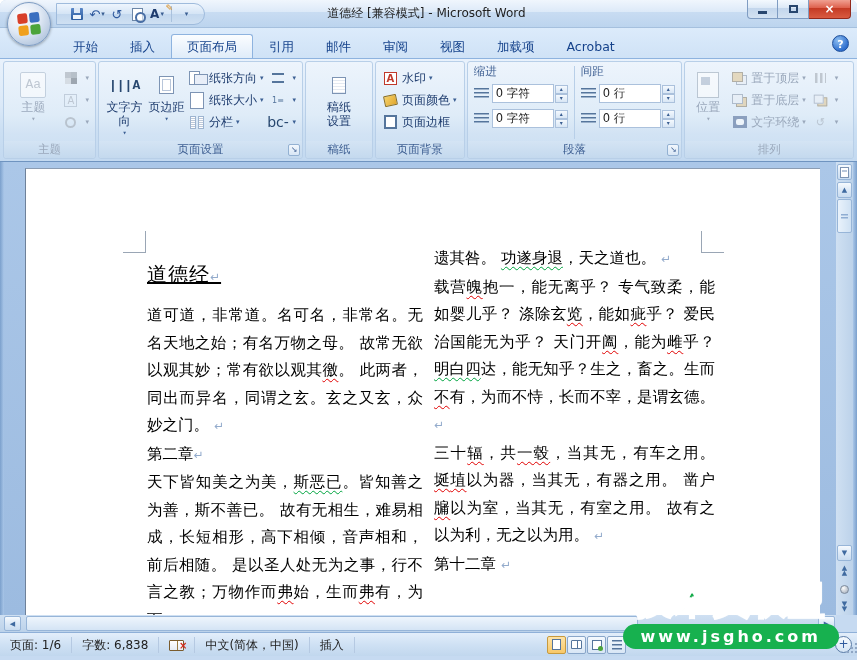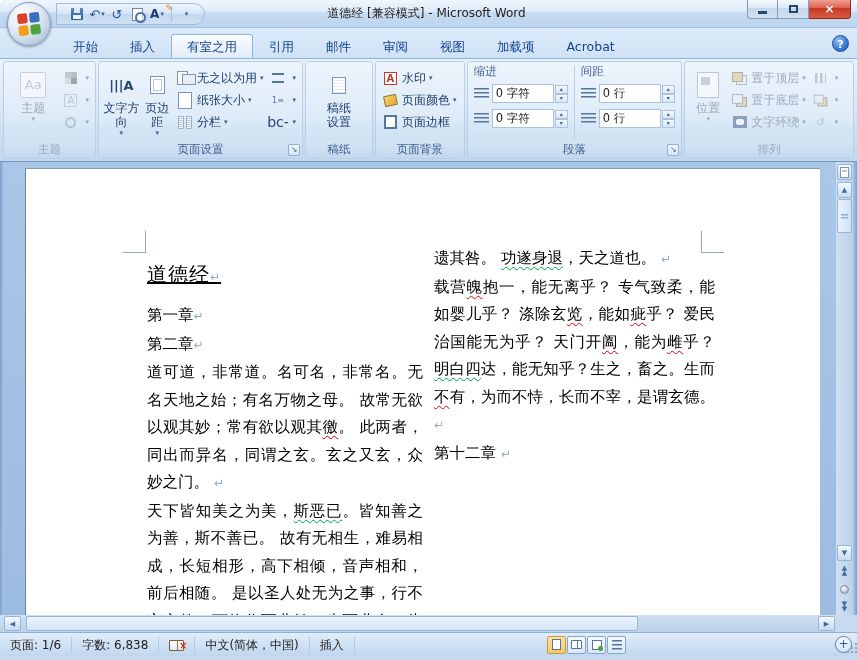--- a/index.html
+++ b/index.html
@@ -66,21 +66,21 @@
   .group { position:relative; height:98px; margin-right:2px; border:1px solid #b8cfe8; border-radius:3px;
     background:linear-gradient(#edf4fc,#dfecf8 55%,#d2e3f4 75%,#cadef2);
     display:flex; flex-direction:column; }
   .gbody { flex:1; display:flex; padding:3px 3px 0 3px; }
   .glabel { height:17px; font-size:11.5px; color:#3e5f92; text-align:center; line-height:16px;
     background:linear-gradient(#d4e4f4,#c4d9ee); border-radius:0 0 3px 3px; position:relative; }
   .launcher { position:absolute; right:2px; bottom:2px; width:12px; height:12px; border:1px solid #93b1d2;
     border-radius:2px; font-size:8px; line-height:10px; color:#3e5f92; text-align:center;
     background:linear-gradient(#f2f7fd,#d8e6f5); cursor:pointer; }
   .bigbtn { width:56px; display:flex; flex-direction:column; align-items:center; justify-content:flex-start;
-    padding-top:4px; font-size:12px; color:#1e3c6e; border-radius:3px; cursor:pointer; }
+    padding-top:4px; font-size:12px; color:#1e3c6e; border-radius:3px; cursor:pointer;font-family:Liberation Mono, monospace; }
   .bigbtn .bicon { width:30px; height:32px; display:flex; align-items:center; justify-content:center; }
   .bigbtn .blabel { text-align:center; line-height:14px; }
   .bigbtn .dd { font-size:7px; color:#3b5f93; }
   .disabled, .disabled * { color:#9aa8bb !important; cursor:default !important; }
   .disabled .bicon, .disabled .sicon { opacity:.55; filter:grayscale(.4); }
   .smallcol { display:flex; flex-direction:column; justify-content:flex-start; padding-top:2px; }
   .sbtn { height:22px; display:flex; align-items:center; font-size:12px; color:#1e3c6e;
     padding:0 3px; border-radius:2px; cursor:pointer; white-space:nowrap; }
   .sbtn .sicon { width:17px; height:16px; margin-right:3px; display:flex; align-items:center; justify-content:center; }
   .sbtn .dd { font-size:7px; color:#3b5f93; margin-left:3px; }
@@ -257,21 +257,21 @@
         </div>
       <div class="wb wb-close">
           <span>×</span>
         </div>
     </div>
   </div>
 
   <div class="tabrow">
     <div class="tab">开始</div>
     <div class="tab">插入</div>
-    <div class="tab active">有室之用</div>
+    <div class="tab active">页面布局</div>
     <div class="tab">引用</div>
     <div class="tab">邮件</div>
     <div class="tab">审阅</div>
     <div class="tab">视图</div>
     <div class="tab">加载项</div>
     <div class="tab">Acrobat</div>
   </div>
   <div class="helpbtn">?</div>
 
   <div class="ribbon">
@@ -323,21 +323,21 @@
               <span class="i-margin"></span>
             </span>
           <span class="blabel">页边距</span>
           <span class="dd">▾</span>
         </div>
         <div class="smallcol">
           <div class="sbtn">
               <span class="sicon">
                 <span class="i-orient"></span>
               </span>
-              <span>无之以为用</span>
+              <span>纸张方向</span>
               <span class="dd">▾</span>
             </div>
           <div class="sbtn">
               <span class="sicon">
                 <span class="i-page"></span>
               </span>
               <span>纸张大小</span>
               <span class="dd">▾</span>
             </div>
           <div class="sbtn">
@@ -517,28 +517,28 @@
     </div>
   </div>
 
   <div class="docarea">
     <div class="docframe-l"></div>
     <div class="page">
       <div class="crop crop-tl"></div>
       <div class="crop crop-tr"></div>
       <div class="doc-col col-left">
           <div class="blk blk-title"><span>道德经</span><span class="pmark">↵</span></div>
-          <div class="blk blk-h"><span>第一章</span><span class="pmark">↵</span></div>
+          <div class="blk blk-p"><span>道可道，非常道。名可名，非常名。无名天地之始；有名万物之母。 故常无欲以观其妙；常有欲以观其</span><span class="sq-red">徼</span><span>。 此两者，同出而异名，同谓之玄。玄之又玄，众妙之门。 </span><span class="pmark">↵</span></div>
           <div class="blk blk-h"><span>第二章</span><span class="pmark">↵</span></div>
-          <div class="blk blk-p"><span>道可道，非常道。名可名，非常名。无名天地之始；有名万物之母。 故常无欲以观其妙；常有欲以观其</span><span class="sq-red">徼</span><span>。 此两者，同出而异名，同谓之玄。玄之又玄，众妙之门。 </span><span class="pmark">↵</span></div>
           <div class="blk blk-p"><span>天下皆知美之为美，</span><span class="sq-green">斯恶已</span><span>。皆知善之为善，斯不善已。 故有无相生，难易相成，长短相形，高下相倾，音声相和，前后相随。 是以圣人处无为之事，行不言之教；万物作而</span><span class="sq-red">弗</span><span>始，生而</span><span class="sq-red">弗</span><span>有，为而</span></div>
         </div>
       <div class="doc-col col-right">
           <div class="blk blk-p"><span>遗其咎。 </span><span class="sq-green">功遂身退</span><span>，天之道也。 </span><span class="pmark">↵</span></div>
           <div class="blk blk-p"><span>载营</span><span class="sq-red">魄</span><span>抱一，能无离乎？ 专气致柔，能如婴儿乎？ 涤除玄</span><span class="sq-red">览</span><span>，能如</span><span class="sq-red">疵</span><span>乎？ 爱民治国能无为乎？ 天门开</span><span class="sq-red">阖</span><span>，能为</span><span class="sq-red">雌</span><span>乎？ </span><span class="sq-green">明白四</span><span>达，能无知乎？生之，畜之。生而</span><span class="sq-red">不</span><span>有，为而不恃，长而不宰，是谓玄德。 </span><span class="pmark">↵</span></div>
+          <div class="blk blk-p"><span>三十</span><span class="sq-red">辐</span><span>，共</span><span class="sq-red">一毂</span><span>，当其无，有车之用。 </span><span class="sq-red">埏</span><span class="sq-red">埴</span><span>以为器，当其无，有器之用。 凿户</span><span class="sq-red">牖</span><span>以为室，当其无，有室之用。 故有之以为利，无之以为用。 </span><span class="pmark">↵</span></div>
           <div class="blk blk-h"><span>第十二章 </span><span class="pmark">↵</span></div>
         </div>
     </div>
     <div class="vscroll">
       <div class="vbtn ruler-toggle">
           <span class="rt"></span>
         </div>
       <div class="vbtn">▲</div>
       <div class="vthumb"></div>
       <div class="vfill"></div>
@@ -581,14 +581,18 @@
           <span class="vw-web"></span>
         </div>
       <div class="vwb">
           <span class="vw-out"></span>
         </div>
     </div>
     <div class="zoomin-btn">+</div>
     <div class="grip"></div>
   </div>
 
+  <div class="wm">
+    <div class="wm-title">技术员联盟</div>
+    <div class="wm-pill">www.jsgho.com</div>
+  </div>
 
 </div>
 
 </body></html>

